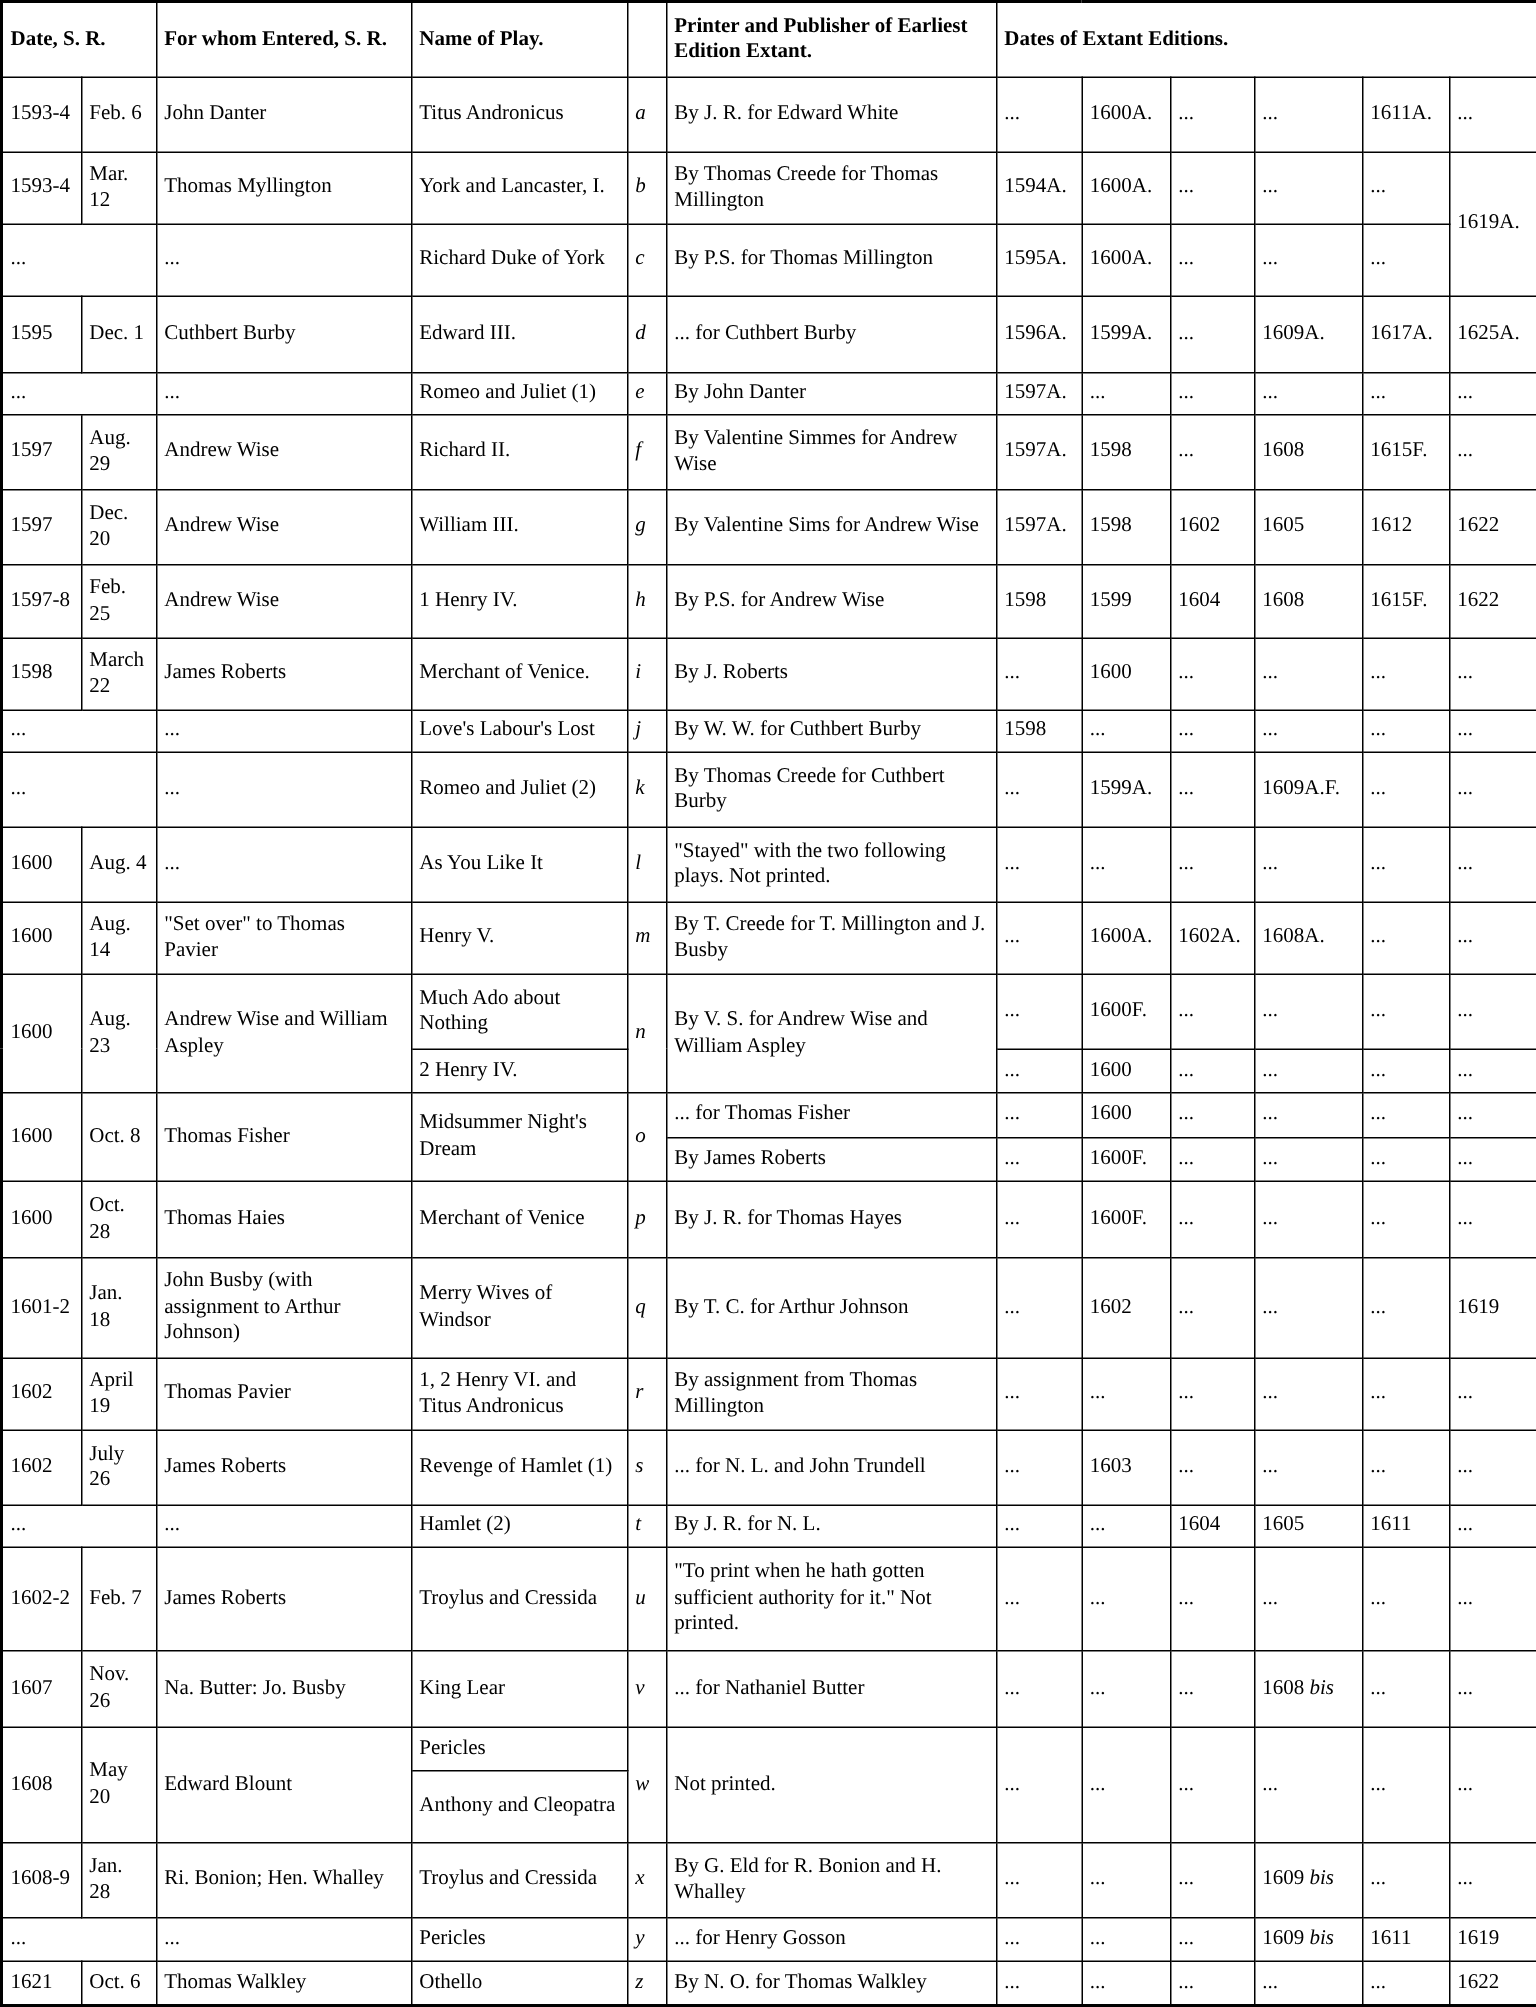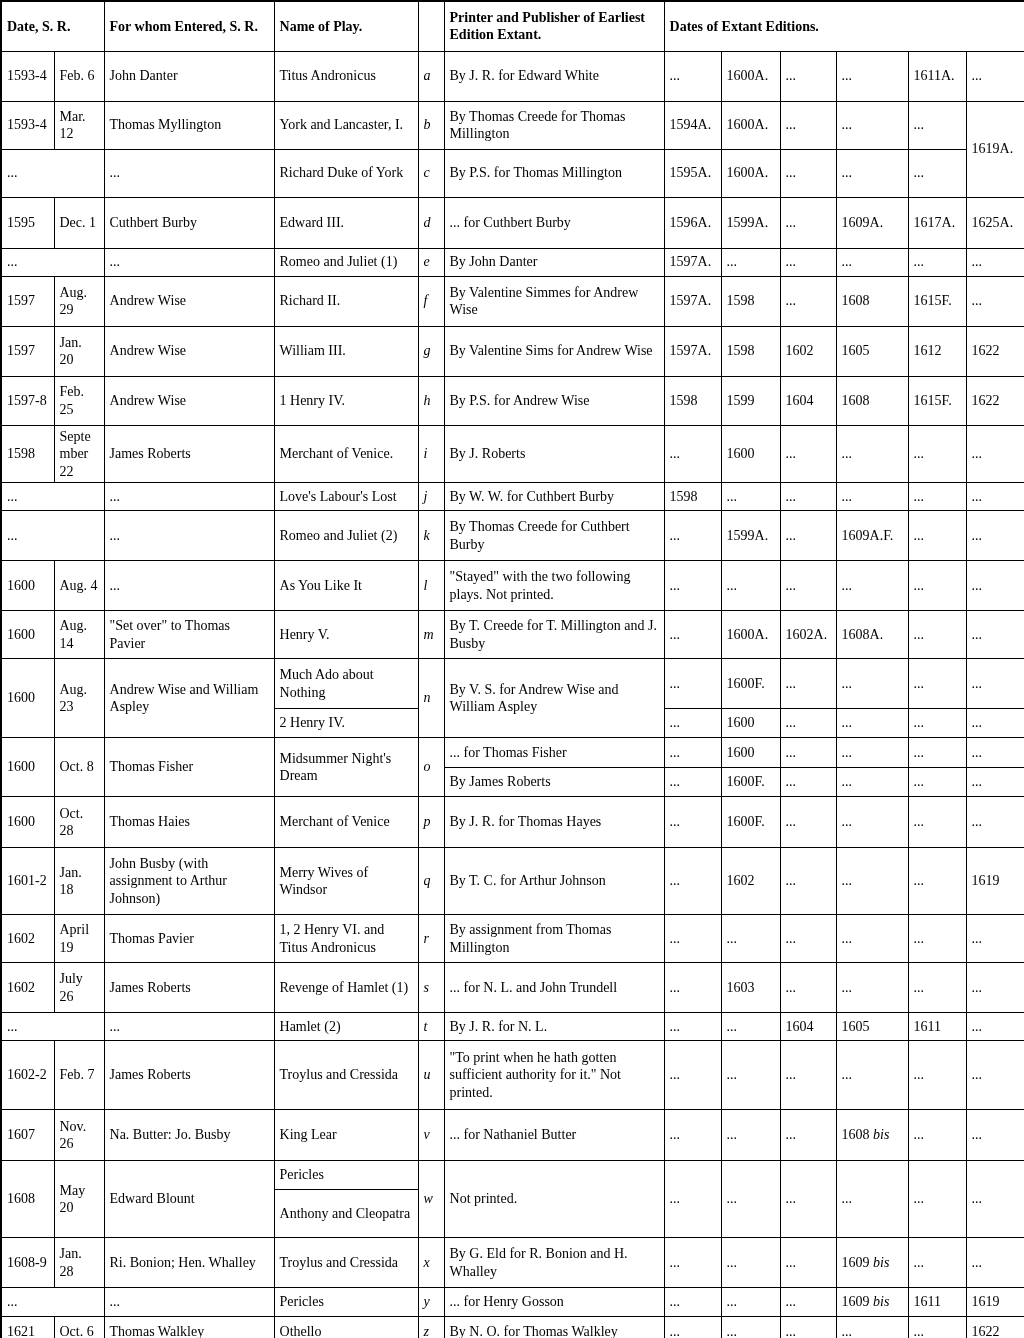--- a/index.html
+++ b/index.html
@@ -145,21 +145,21 @@
         <td class="c-printer">By Valentine Simmes for Andrew Wise</td>
         <td class="c-ed">1597A.</td>
         <td class="c-ed">1598</td>
         <td class="c-ed">...</td>
         <td class="c-ed">1608</td>
         <td class="c-ed">1615F.</td>
         <td class="c-ed">...</td>
       </tr>
       <tr style="height: 50px;">
         <td class="c-year">1597</td>
-        <td class="c-day">Jan. 20</td>
+        <td class="c-day">Dec. 20</td>
         <td class="c-entered">Andrew Wise</td>
         <td class="c-play">William III.</td>
         <td class="c-letter">g</td>
         <td class="c-printer">By Valentine Sims for Andrew Wise</td>
         <td class="c-ed">1597A.</td>
         <td class="c-ed">1598</td>
         <td class="c-ed">1602</td>
         <td class="c-ed">1605</td>
         <td class="c-ed">1612</td>
         <td class="c-ed">1622</td>
@@ -173,21 +173,21 @@
         <td class="c-printer">By P.S. for Andrew Wise</td>
         <td class="c-ed">1598</td>
         <td class="c-ed">1599</td>
         <td class="c-ed">1604</td>
         <td class="c-ed">1608</td>
         <td class="c-ed">1615F.</td>
         <td class="c-ed">1622</td>
       </tr>
       <tr style="height: 48px;">
         <td class="c-year">1598</td>
-        <td class="c-day">September 22</td>
+        <td class="c-day">March 22</td>
         <td class="c-entered">James Roberts</td>
         <td class="c-play">Merchant of Venice.</td>
         <td class="c-letter">i</td>
         <td class="c-printer">By J. Roberts</td>
         <td class="c-ed">...</td>
         <td class="c-ed">1600</td>
         <td class="c-ed">...</td>
         <td class="c-ed">...</td>
         <td class="c-ed">...</td>
         <td class="c-ed">...</td>

